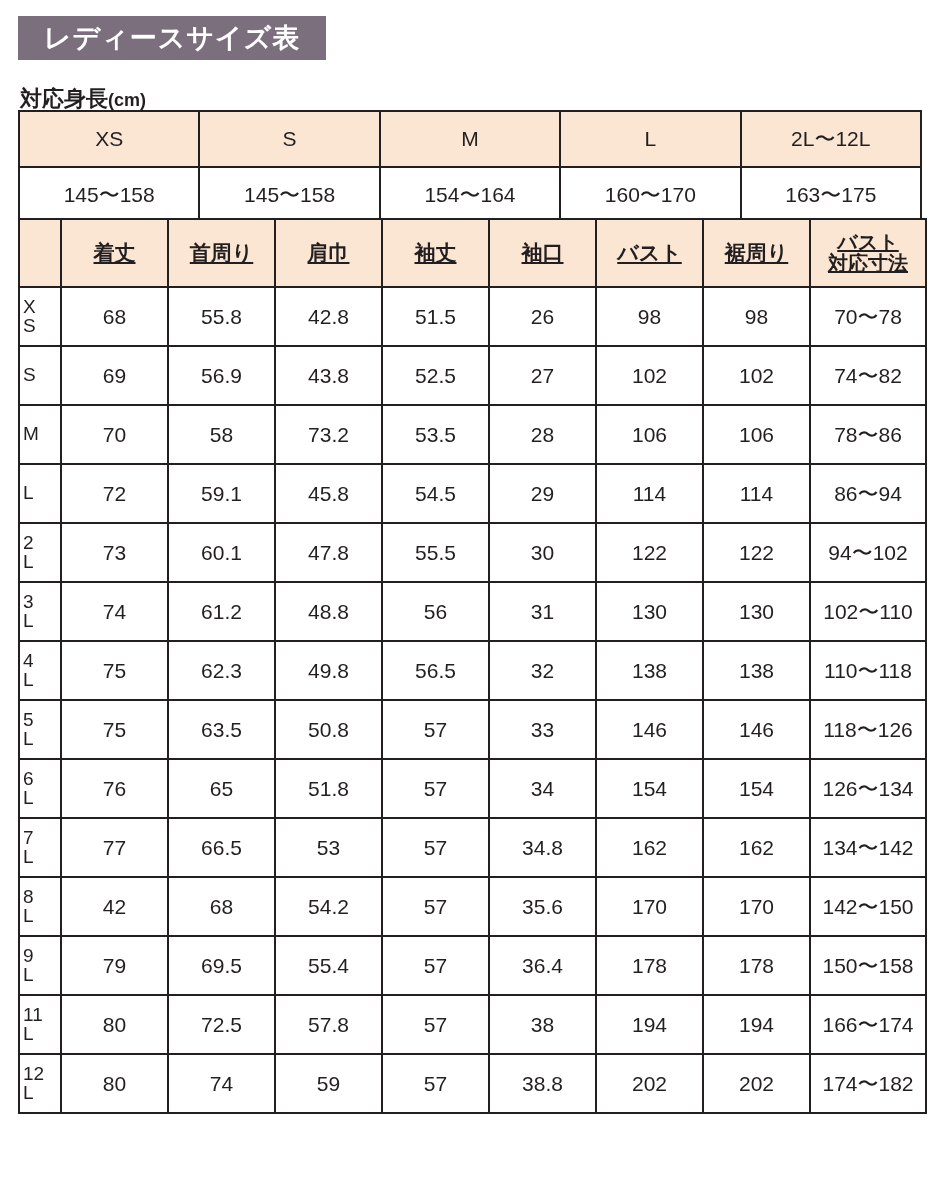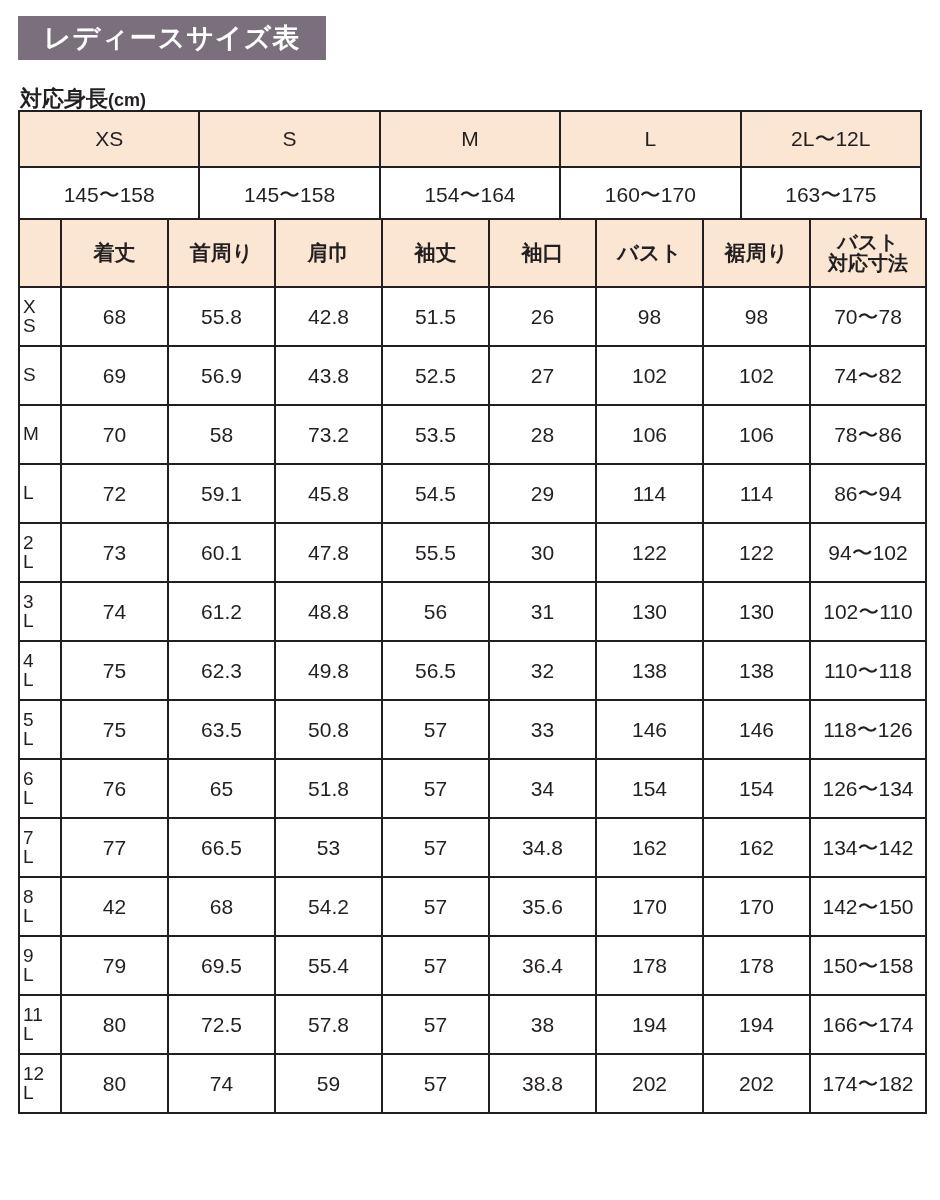--- a/index.html
+++ b/index.html
@@ -98,20 +98,21 @@
     vertical-align: middle;
     font-size: 21px;
     padding: 0;
     font-weight: normal;
   }
   .measure-table thead th {
     background: #fae6d3;
     height: 66px;
     font-size: 21px;
     font-weight: bold;
+    text-decoration: underline;
   }
   .measure-table thead th.corner {
     background: #fae6d3;
     width: 42px;
   }
   .measure-table thead th.twoline {
     line-height: 1.05;
     font-size: 20px;
   }
   .measure-table tbody td {

